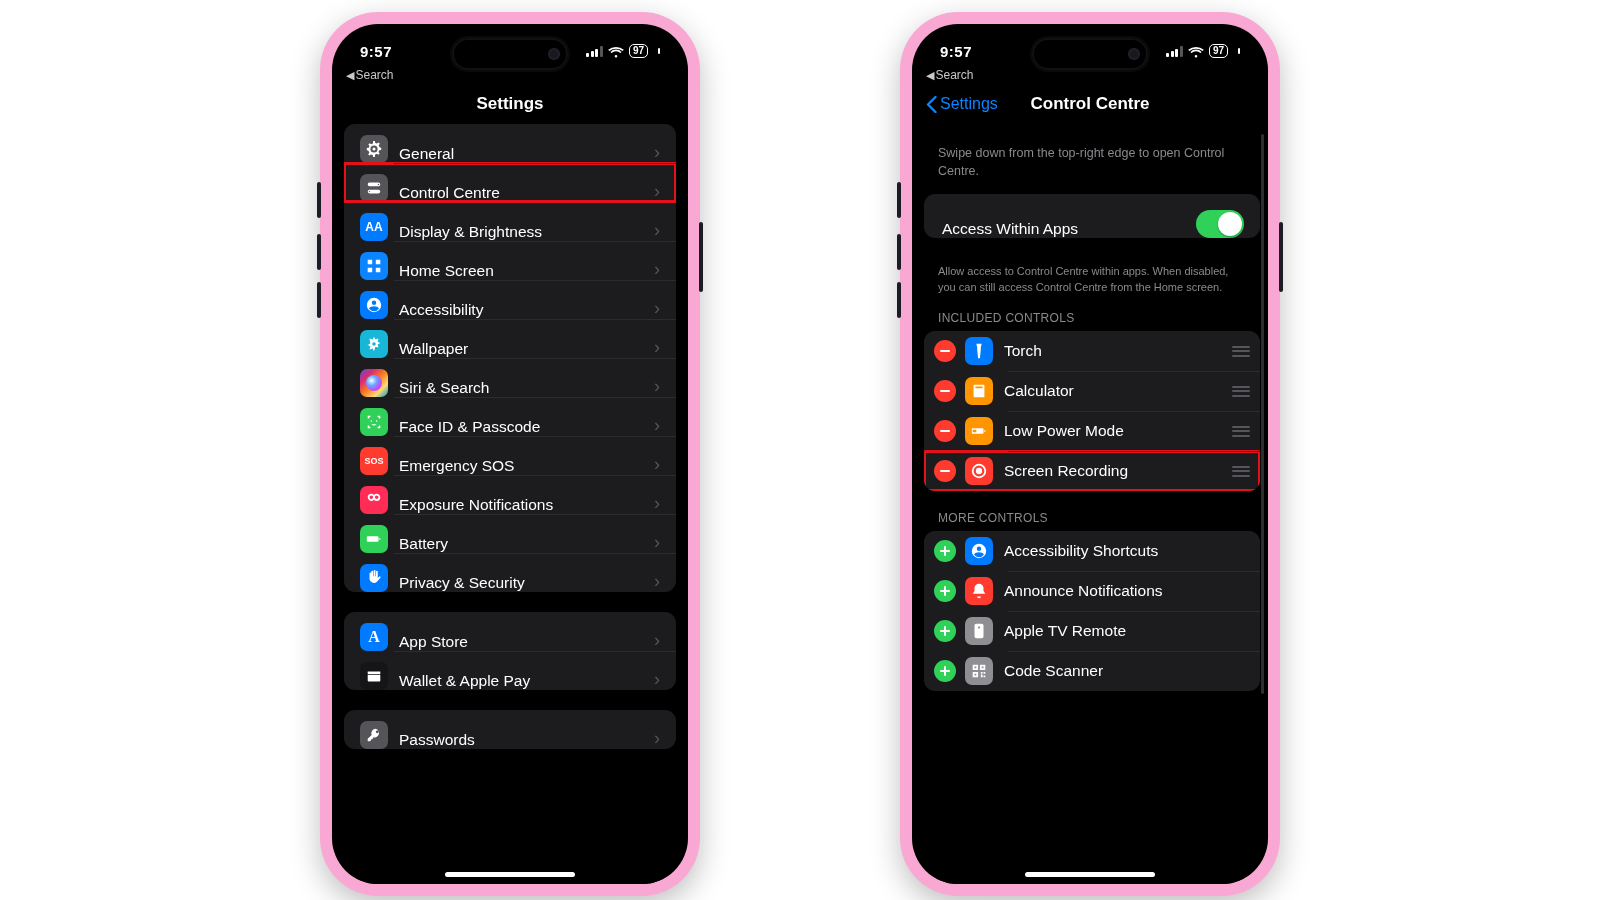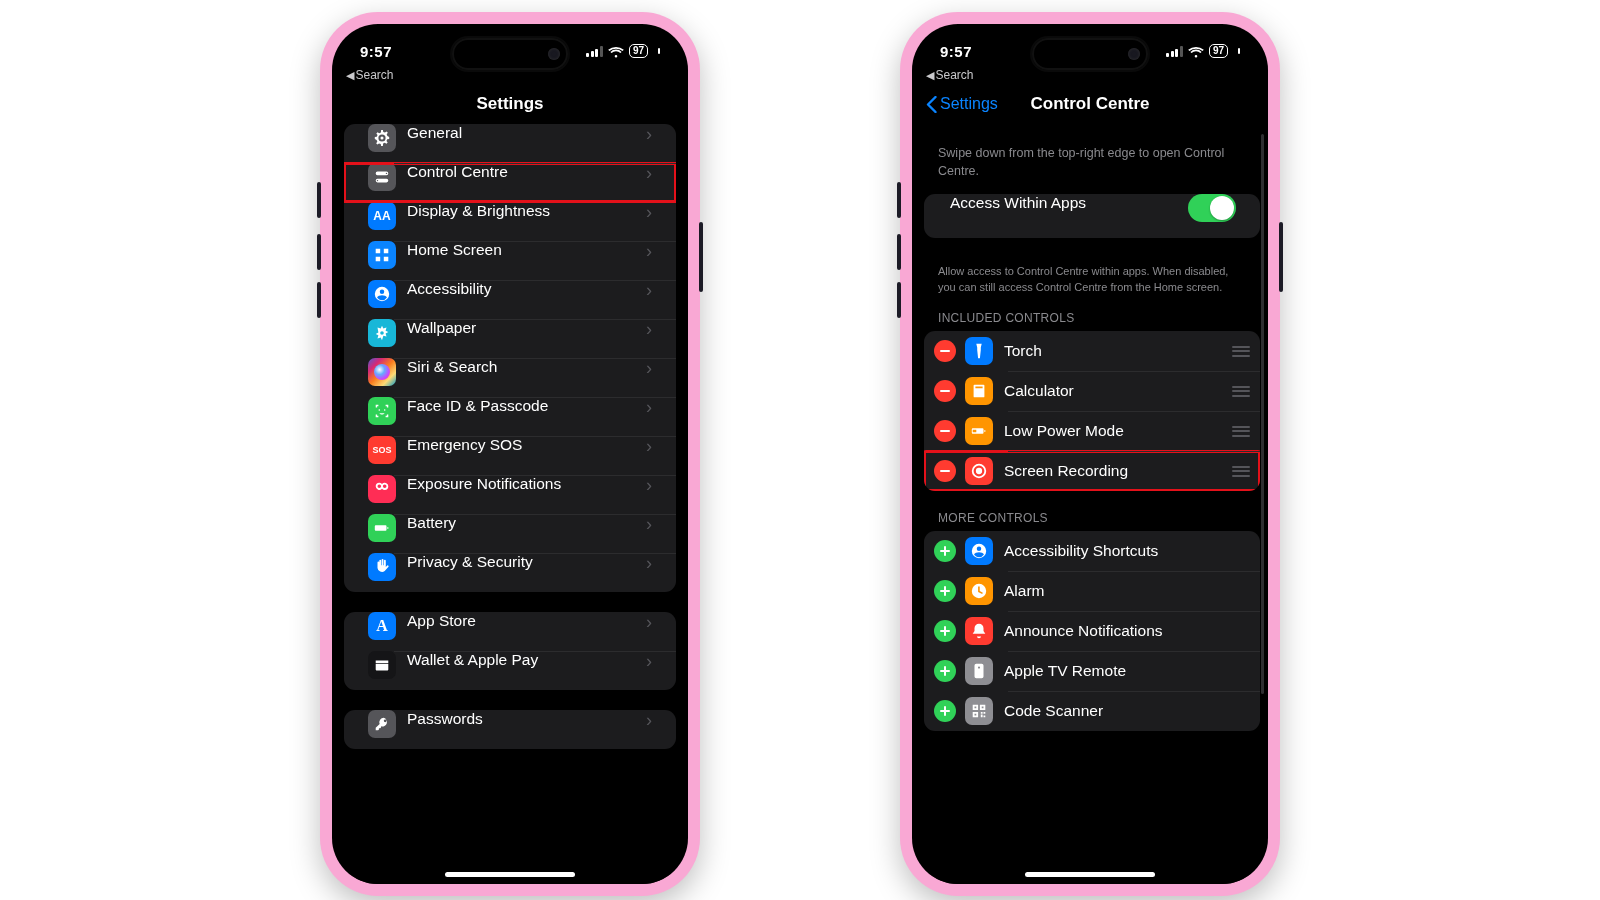--- a/index.html
+++ b/index.html
@@ -51,21 +51,21 @@
 .navbar .title { font-size:17px; font-weight:600; }
 .navbar .back { position:absolute; left:14px; display:flex; align-items:center; gap:3px;
   color:#0a84ff; font-size:16px; }
 .navbar .back svg { width:11px; height:17px; }
 
 .content { position:absolute; top:100px; bottom:0; left:0; right:0; overflow:hidden; padding: 0 12px; }
 .content.scrollpad { padding-right:8px; }
 .vscroll { position:absolute; right:4px; top:110px; width:3px; height:560px; background:#2e2e31; border-radius:2px; }
 
 .group { background:#1c1c1e; border-radius:11px; margin-bottom:20px; overflow:hidden; }
-.row { display:flex; align-items:flex-start; height:39px; padding:0 24px; position:relative; }
+.row { display:flex; align-items:flex-end; height:39px; padding:0 16px; position:relative; }
 .row + .row:before { content:""; position:absolute; left:50px; right:0; top:0; height:1px; background:#2c2c2e; }
 .row .icon { width:28px; height:28px; border-radius:7px; display:flex; align-items:center; justify-content:center; font-size:15px; color:#fff; flex-shrink:0; }
 .row .label { margin-left:11px; font-size:15.5px; flex:1; color:#fff; }
 .row .chev { color:#55555a; font-size:18px; }
 .row.highlight { outline:3px solid #e4111a; outline-offset:-2px; z-index:2; }
 
 .section-header { font-size:12px; color:#8a8a8e; text-transform:uppercase; padding: 0 14px 6px; letter-spacing:0.3px; }
 .caption { font-size:11px; color:#8a8a8e; padding: 6px 14px 16px; line-height:1.4; }
 .helper-top { font-size:12.5px; color:#8a8a8e; padding: 20px 14px 14px; line-height:1.45; }
 
@@ -400,32 +400,20 @@
                   <path d="M10 2a8 8 0 100 16 8 8 0 000-16zm0 3a2.5 2.5 0 110 5 2.5 2.5 0 010-5zm0 12c-2.3 0-4.3-1.2-5.5-3 .6-1.7 3.3-2.6 5.5-2.6s4.9.9 5.5 2.6A6.5 6.5 0 0110 17z" fill="#fff"></path>
                 </svg>
               </div>
               <div class="label">Accessibility Shortcuts</div>
             </div>
             <div class="ctrl-row">
               <div class="circle-btn add">
                 <div class="bar"></div>
                 <div class="barv"></div>
               </div>
-              <div class="icon bg-orange">
-                <svg width="18" height="18" viewBox="0 0 20 20">
-                  <path d="M10 2a8 8 0 100 16 8 8 0 000-16zm.8 3v5l3.5 2-0.8 1.3L9 11V5z" fill="#fff"></path>
-                </svg>
-              </div>
-              <div class="label">Alarm</div>
-            </div>
-            <div class="ctrl-row">
-              <div class="circle-btn add">
-                <div class="bar"></div>
-                <div class="barv"></div>
-              </div>
               <div class="icon bg-red">
                 <svg width="18" height="18" viewBox="0 0 20 20">
                   <path d="M10 2a5 5 0 00-5 5v3l-2 3h14l-2-3V7a5 5 0 00-5-5zm0 16a2.5 2.5 0 002.4-2H7.6A2.5 2.5 0 0010 18z" fill="#fff"></path>
                 </svg>
               </div>
               <div class="label">Announce Notifications</div>
             </div>
             <div class="ctrl-row">
               <div class="circle-btn add">
                 <div class="bar"></div>

